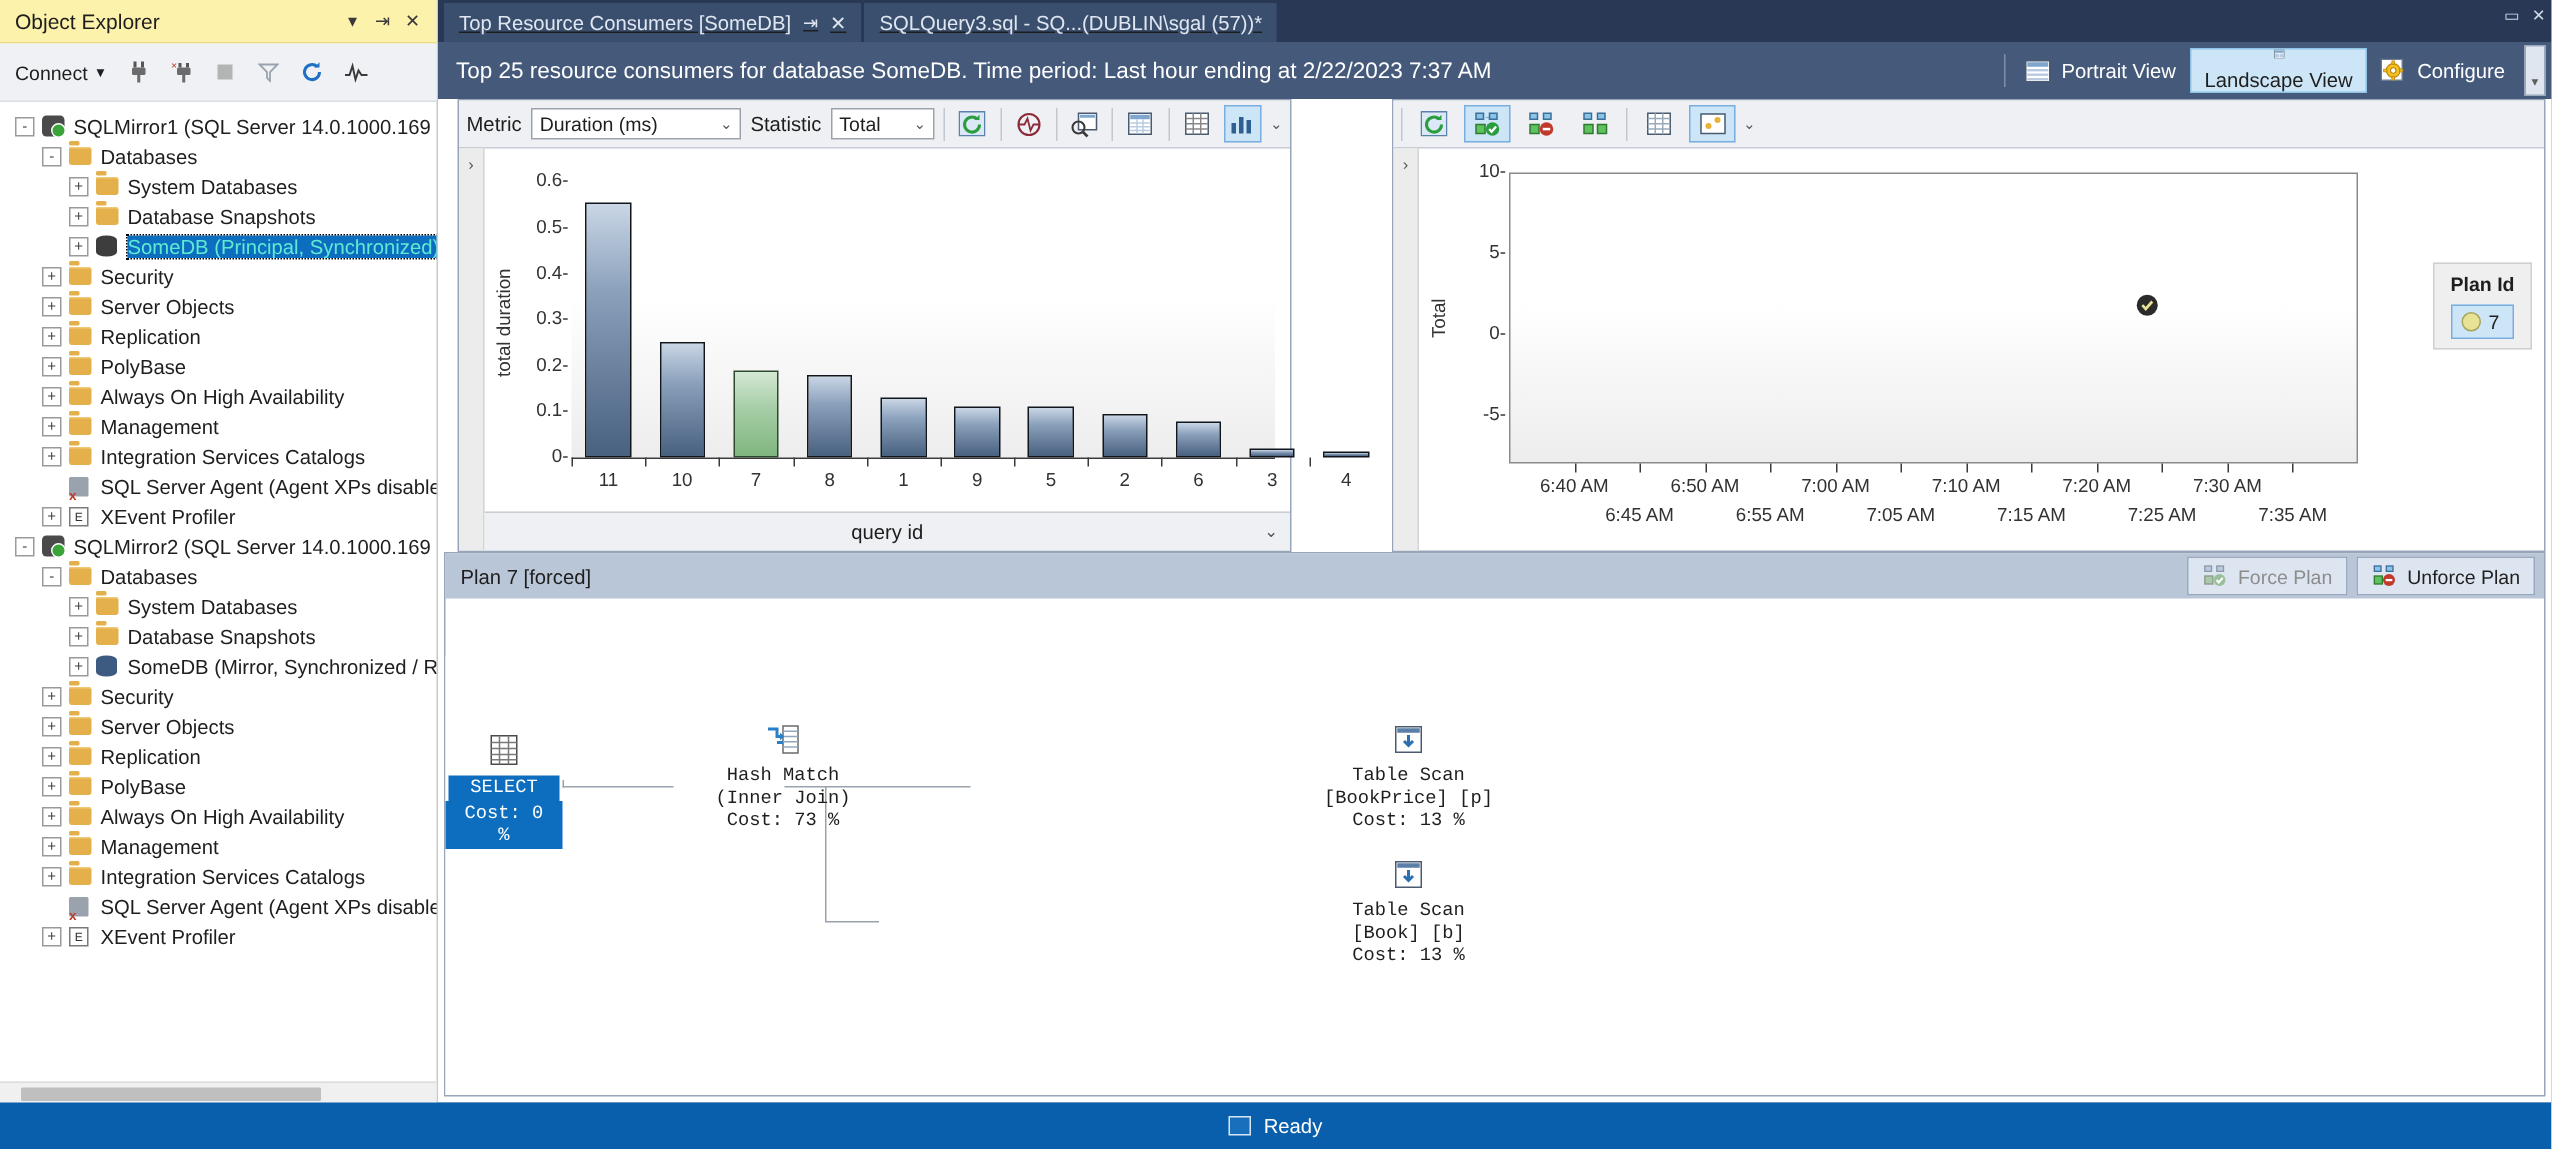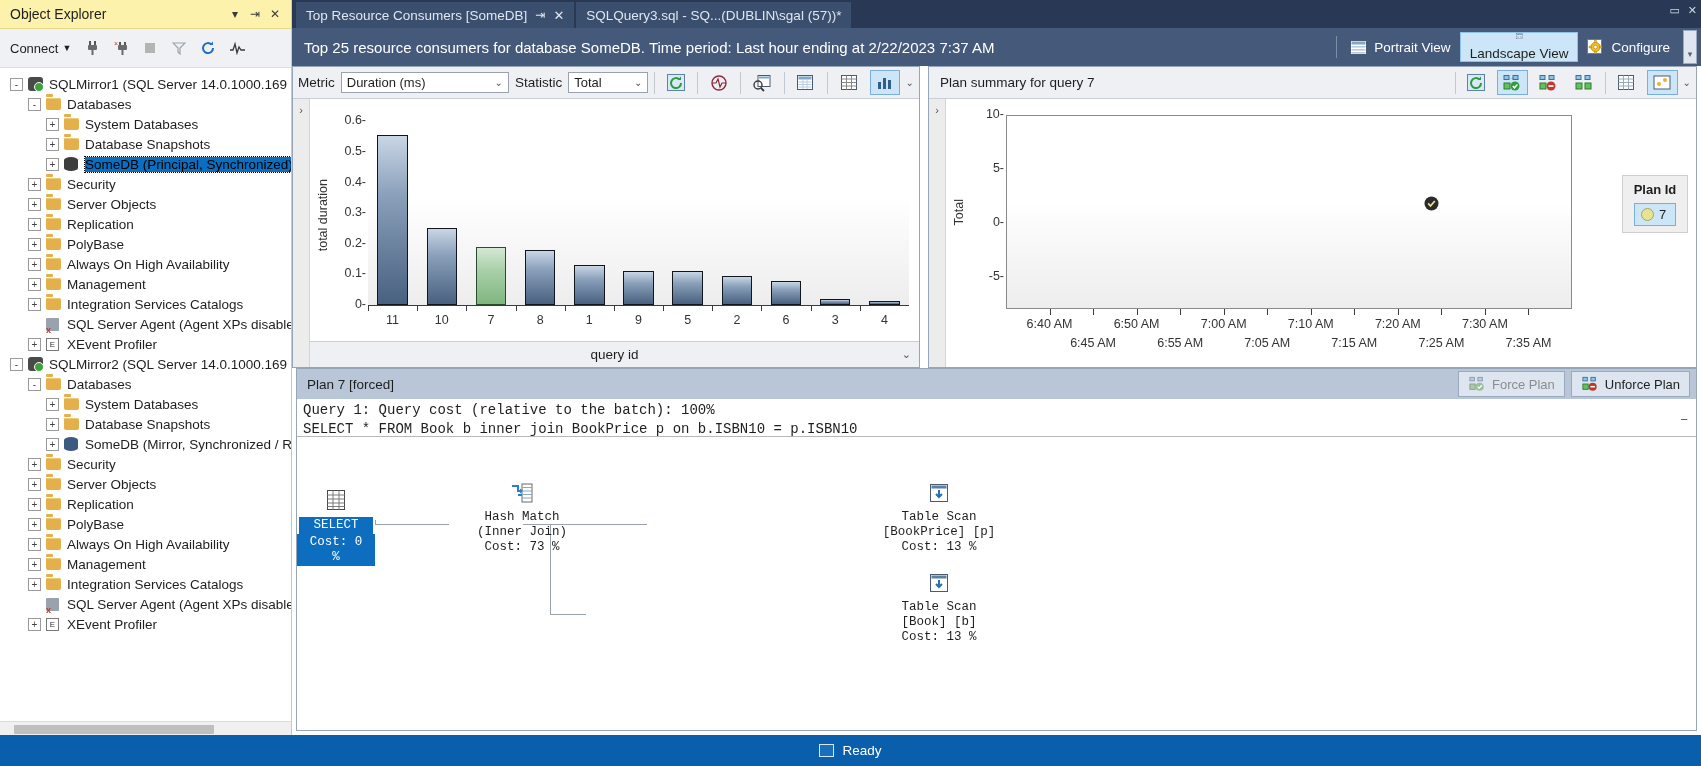--- a/index.html
+++ b/index.html
@@ -31,40 +31,40 @@
         box-shadow:inset 0 1px 0 #f0c977; }
   .ic-folder:before{content:"";position:absolute;left:0;top:-2px;width:7px;height:3px;background:#e3b04b;border-radius:1px;}
   .ic-srv { background:#4a4a4a; border-radius:3px; height:14px; margin-top:1px; position:relative; }
   .ic-srv:after{content:"";position:absolute;right:-1px;bottom:-1px;width:8px;height:8px;border-radius:50%;background:#3aa33a;border:1px solid #fff;}
   .ic-db { background:#3d3d3d; height:14px; margin-top:1px; border-radius:50%/22%; }
   .ic-db2 { background:#3d5a80; height:14px; margin-top:1px; border-radius:50%/22%; }
   .ic-agent{ background:#9aa3ad; height:13px; margin-top:2px; border-radius:1px;}
   .ic-agent:after{content:"x";position:absolute;left:0;bottom:-3px;color:#c0392b;font-size:9px;font-weight:bold;}
   .ic-xe { background:#fff; border:1px solid #7a7a7a; height:13px; margin-top:2px; font-size:8px;
         text-align:center; line-height:11px; color:#333; }
-  .sel { background:#0d6ebf; color:#000000; outline:1px dotted #000; }
+  .sel { background:#0d6ebf; color:#5eead4; outline:1px dotted #000; }
   #oe-hscroll { height:14px; background:#f0f0f0; border-top:1px solid #dcdcdc; position:relative;}
   #oe-hscroll .thumb { position:absolute; left:14px; top:3px; width:200px; height:9px; background:#bfbfbf; border-radius:1px;}
   
   #main { position:absolute; left:292px; top:0; right:0; height:735px; background:#2d4157; }
-  #tabs { height:28px; background:#293955; display:flex; align-items:flex-end; padding-left:4px; }
+  #tabs { height:28px; background:#293955; display:flex; align-items:flex-end; padding-left:4px;text-decoration:underline; }
   .tab { height:26px; display:flex; align-items:center; gap:8px; padding:0 10px; font-size:13.5px;
         color:#dfe6f0; background:#3a4f6e; margin-right:2px; }
   .tab.active { background:#3a4f6e; }
   .tab .x { font-size:13px; cursor:pointer; }
   .tab .pin { font-size:12px; cursor:pointer; }
   #hdr { height:38px; background:#45597a; display:flex; align-items:center; padding:0 4px 0 12px; }
   #hdr .htitle { flex:1; color:#fff; font-size:15px; }
   .vbtn { height:30px; display:flex; align-items:center; gap:7px; padding:0 9px; color:#fff;
         font-size:13.5px; cursor:pointer; }
   .vbtn.sel2 { background:#cde6f7; color:#1e1e1e; border:1px solid #8ec3e6;flex-direction:column; }
   .vsep { width:1px; height:22px; background:#7d8ea8; margin:0 4px; }
   #panes { position:absolute; left:0; top:66px; right:0; bottom:0; background:#fff; }
   
-  #tl { position:absolute; left:0; top:0; width:628px; bottom:367px; background:#fff;
+  #tl { position:absolute; left:13px; top:0; width:556px; bottom:367px; background:#fff;
        border:1px solid #97a5b8; }
   #tlbar { height:32px; background:#eef0f3; display:flex; align-items:center; gap:6px; padding:0 5px;
        border-bottom:1px solid #c9ced6; }
   #tlbar label { font-size:13.5px; }
   .ddl { height:21px; background:#fff; border:1px solid #9aa3ad; display:flex; align-items:center;
        padding:0 20px 0 5px; font-size:13px; position:relative; }
   .ddl .cv { color:#555; font-size:10px; position:absolute; right:5px; }
   .tbtn { width:31px; height:25px; border:1px solid transparent; display:flex; align-items:center;
        justify-content:center; cursor:pointer; }
   .tbtn.on { background:#cde6f7; border:1px solid #7aaede; }
@@ -562,21 +562,20 @@
           <div id="xaxisbar">
             <span>query id</span>
             <span class="cv">⌄</span>
           </div>
         </div>
       </div>
     </div>
 
     <div id="tr">
       <div id="trbar">
-        <span class="ttl">Plan summary for query 7</span>
         <span class="tsep"></span>
         <span class="tbtn">
           <svg width="18" height="17" viewBox="0 0 18 17">
               <rect x="0.5" y="0.5" width="17" height="16" fill="#dbe8f5" stroke="#5b82ab"></rect>
               <path d="M14 9a5 5 0 1 1-1.6-3.6" fill="none" stroke="#2a9e3e" stroke-width="2"></path>
               <path d="M14 2.5V6h-3.5z" fill="#2a9e3e"></path>
             </svg>
         </span>
         <span class="tbtn on">
           <svg width="20" height="18" viewBox="0 0 20 18">
@@ -698,25 +697,20 @@
           <svg width="18" height="16" viewBox="0 0 20 18">
               <rect x="2" y="1.5" width="5" height="4" fill="#8cc3e8" stroke="#3a6f99"></rect>
               <rect x="11" y="1.5" width="5" height="4" fill="#8cc3e8" stroke="#3a6f99"></rect>
               <rect x="2" y="9" width="6" height="6" fill="#5ec35e" stroke="#2f7a2f"></rect>
               <circle cx="13" cy="12" r="4.5" fill="#c0392b"></circle>
               <rect x="10.5" y="11.2" width="5" height="1.7" fill="#fff"></rect>
             </svg>
           <span>Unforce Plan</span>
         </span>
       </div>
-      <div id="qtext">
-        <div>Query 1: Query cost (relative to the batch): 100%</div>
-        <div>SELECT * FROM Book b inner join BookPrice p on b.ISBN10 = p.ISBN10</div>
-        <span style="position:absolute;right:8px;top:12px;font-size:13px;color:#555;">−</span>
-      </div>
       <div id="plan">
 
         <div class="wire" style="left:78px; top:87px; width:74px; height:1px;"></div>
         <div class="wire" style="left:78px; top:83px; width:1px; height:5px; background:#9aa3ad;"></div>
         <div class="wire" style="left:226px; top:87px; width:124px; height:1px;"></div>
         <div class="wire" style="left:253px; top:87px; width:1px; height:90px;"></div>
         <div class="wire" style="left:253px; top:177px; width:36px; height:1px;"></div>
 
         <div class="pnode" style="left:0px; top:52px; width:78px;">
           <span class="ic">

